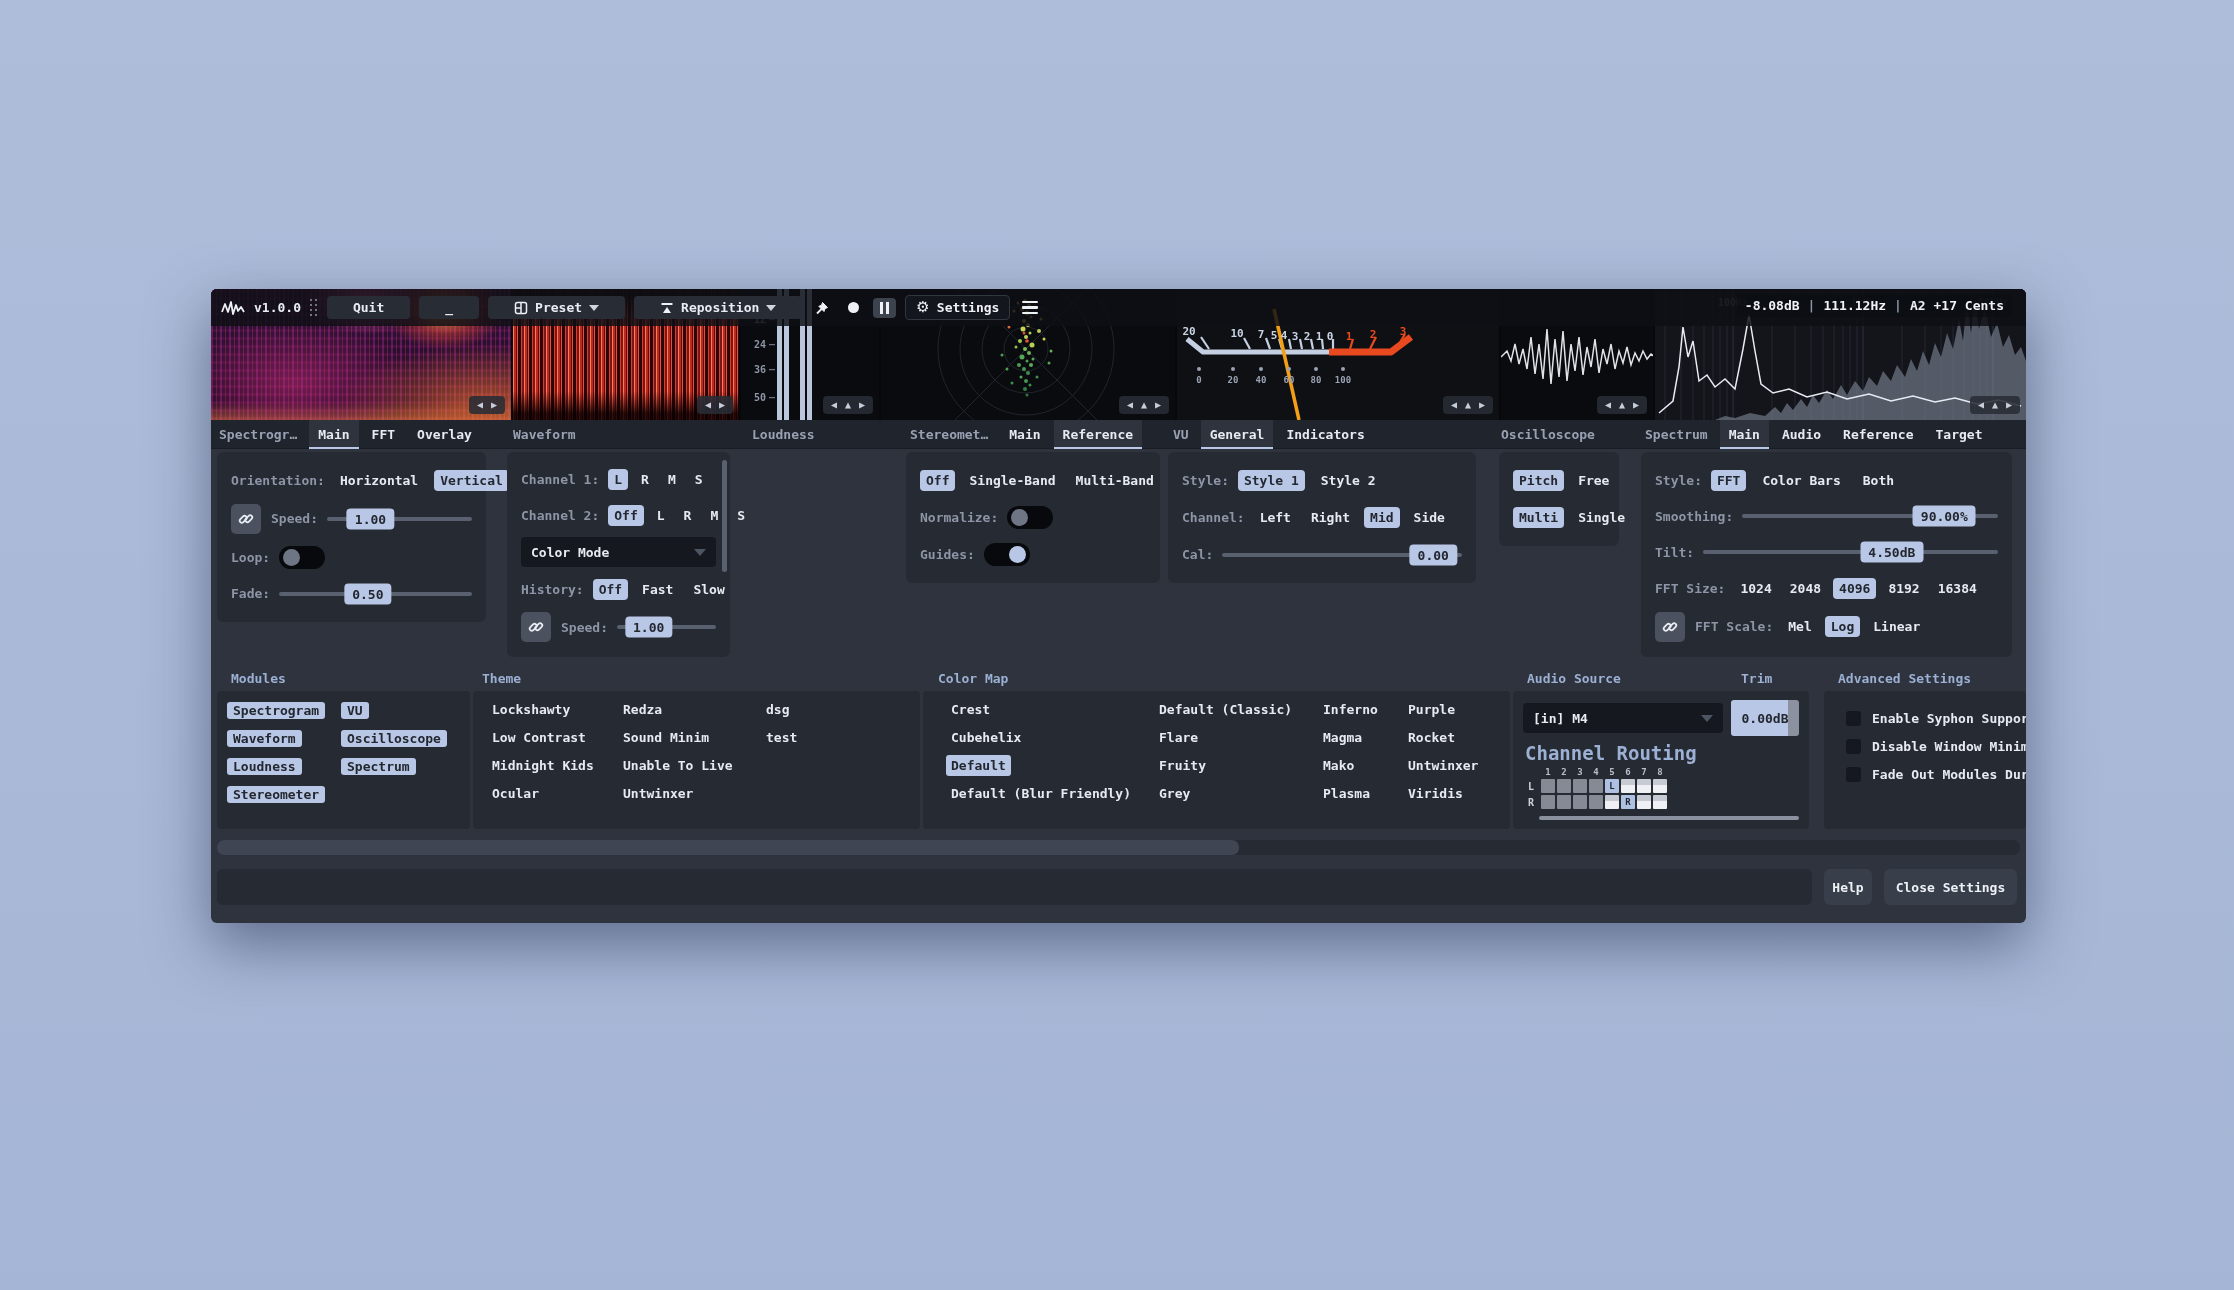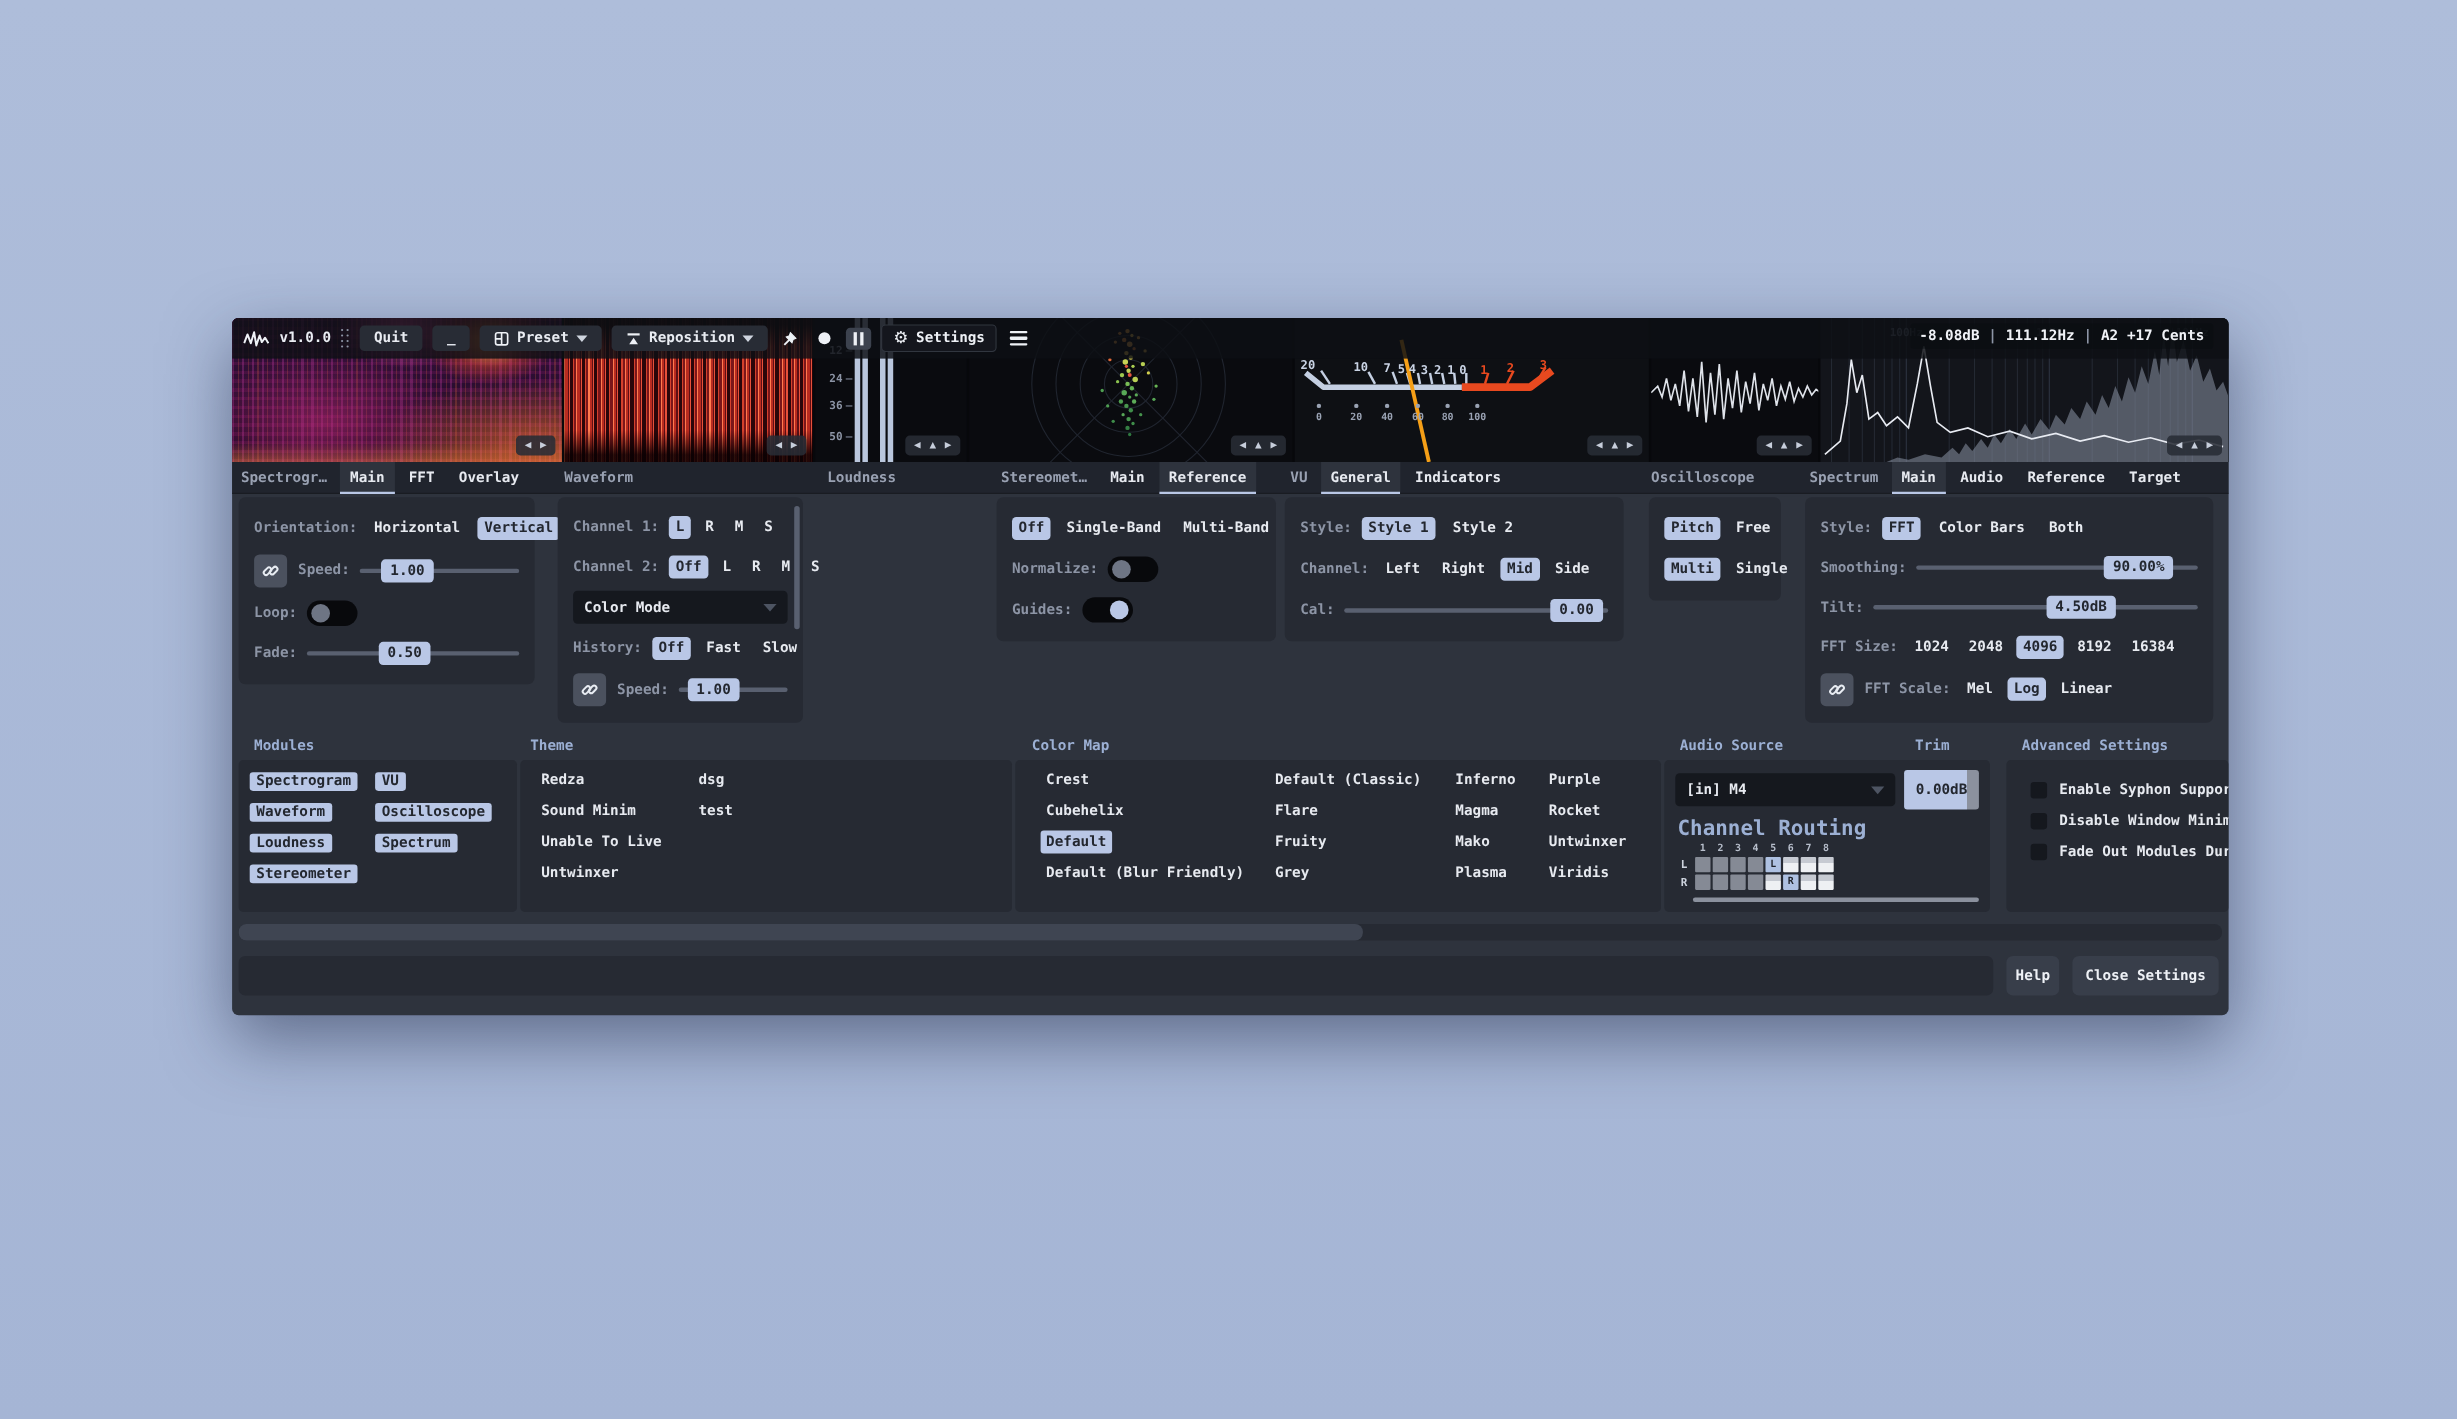--- a/index.html
+++ b/index.html
@@ -35,21 +35,21 @@
   .freq-lbl{position:absolute;top:8px;color:#636b7a;font-size:10px;font-weight:700;transform:translateX(-50%);}
   .vu-num{position:absolute;font-size:11px;font-weight:700;color:#c9d3e4;transform:translateX(-50%);}
   .vu-num.red{color:#e8491f;}
   .vu-bot{position:absolute;font-size:9px;font-weight:700;color:#9aa3b4;transform:translateX(-50%);text-align:center;}
   .vu-dot{position:absolute;width:4px;height:4px;border-radius:50%;background:#9aa3b4;transform:translateX(-50%);}
   .navchip{position:absolute;bottom:6px;right:6px;display:flex;gap:8px;background:rgba(40,44,54,.88);padding:3px 8px;border-radius:4px;}
   .navarr{color:#c7cedb;font-size:10px;line-height:12px;}
   
   .titlebar{position:absolute;left:0;top:0;width:100%;height:37px;background:rgba(13,15,20,.84);display:flex;align-items:center;padding:0 10px;z-index:30;}
   .tb-left{display:flex;align-items:center;gap:9px;}
-  .tb-btn{background:#282c35;border-radius:4px;padding:4px 13px;color:#e9ecf2;font-size:13px;font-weight:700;display:flex;align-items:center;gap:7px;white-space:nowrap;}
+  .tb-btn{background:#282c35;border-radius:4px;padding:4px 26px;color:#e9ecf2;font-size:13px;font-weight:700;display:flex;align-items:center;gap:7px;white-space:nowrap;}
   .tb-plain{color:#e9ecf2;font-size:13px;font-weight:700;}
   .grip{display:inline-grid;grid-template-columns:3px 3px;grid-auto-rows:3px;gap:2px;}
   .grip i{width:2.5px;height:2.5px;border-radius:50%;background:#8d95a6;}
   .dd-car{width:0;height:0;border-left:5px solid transparent;border-right:5px solid transparent;border-top:6px solid #cfd5df;}
   .tb-ico{display:flex;align-items:center;justify-content:center;width:22px;height:22px;}
   .rec{width:11px;height:11px;border-radius:50%;background:#eef1f6;}
   .pausechip{background:#3c424e;border-radius:4px;padding:4px 7px;display:flex;gap:3px;align-items:center;}
   .pausechip i{width:3px;height:12px;background:#eef1f6;display:block;}
   .settingschip{background:#14161d;border:1px solid #31363f;border-radius:4px;padding:4px 10px;display:flex;align-items:center;gap:7px;color:#eef1f6;font-size:13px;font-weight:700;}
   .gear{font-family:"DejaVu Sans",sans-serif;font-size:15px;line-height:15px;color:#eef1f6;}
@@ -640,20 +640,26 @@
       <div class="li sel">Spectrogram</div>
       <div class="li sel">VU</div>
       <div class="li sel">Waveform</div>
       <div class="li sel">Oscilloscope</div>
       <div class="li sel">Loudness</div>
       <div class="li sel">Spectrum</div>
       <div class="li sel">Stereometer</div>
     </div>
 
   <div class="bpanel cols" style="left:262px;width:447px">
+    <div class="col" style="width:131px">
+        <div class="li">Lockshawty</div>
+        <div class="li">Low Contrast</div>
+        <div class="li">Midnight Kids</div>
+        <div class="li">Ocular</div>
+      </div>
     <div class="col" style="width:143px">
         <div class="li">Redza</div>
         <div class="li">Sound Minim</div>
         <div class="li">Unable To Live</div>
         <div class="li">Untwinxer</div>
       </div>
     <div class="col">
         <div class="li">dsg</div>
         <div class="li">test</div>
       </div>

